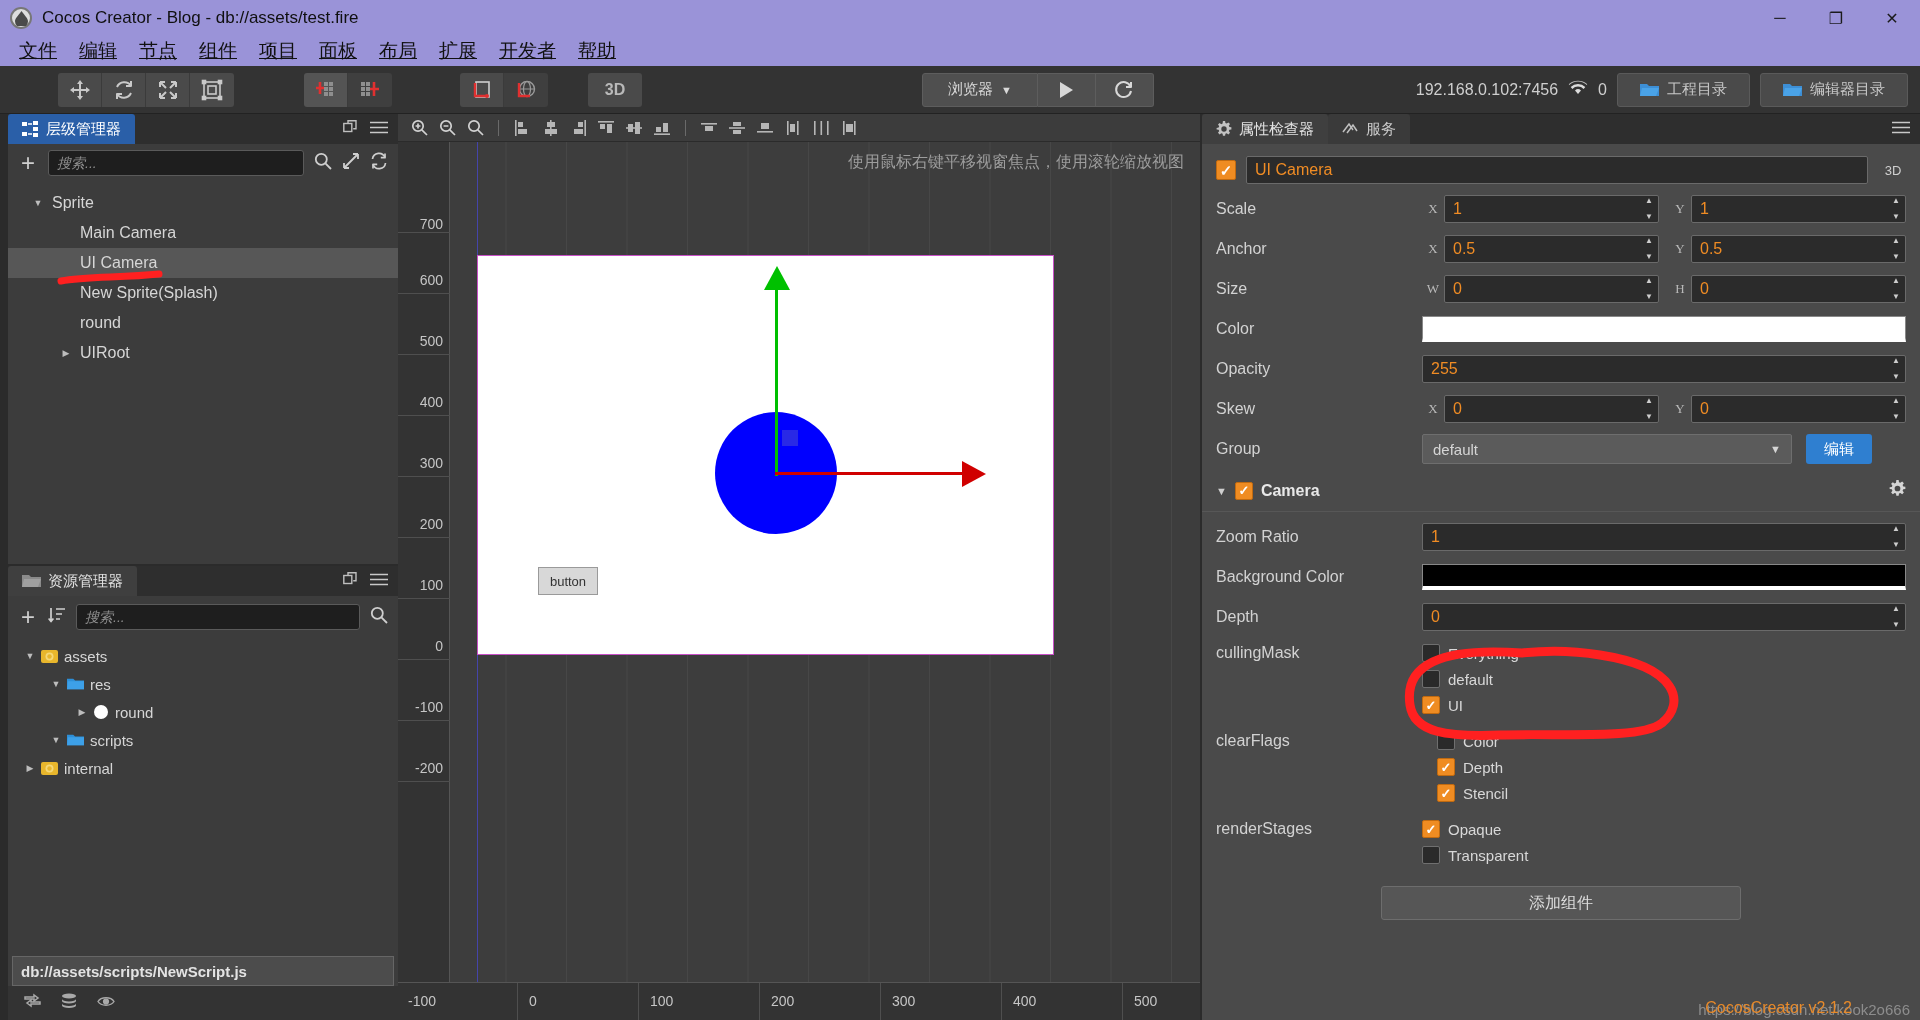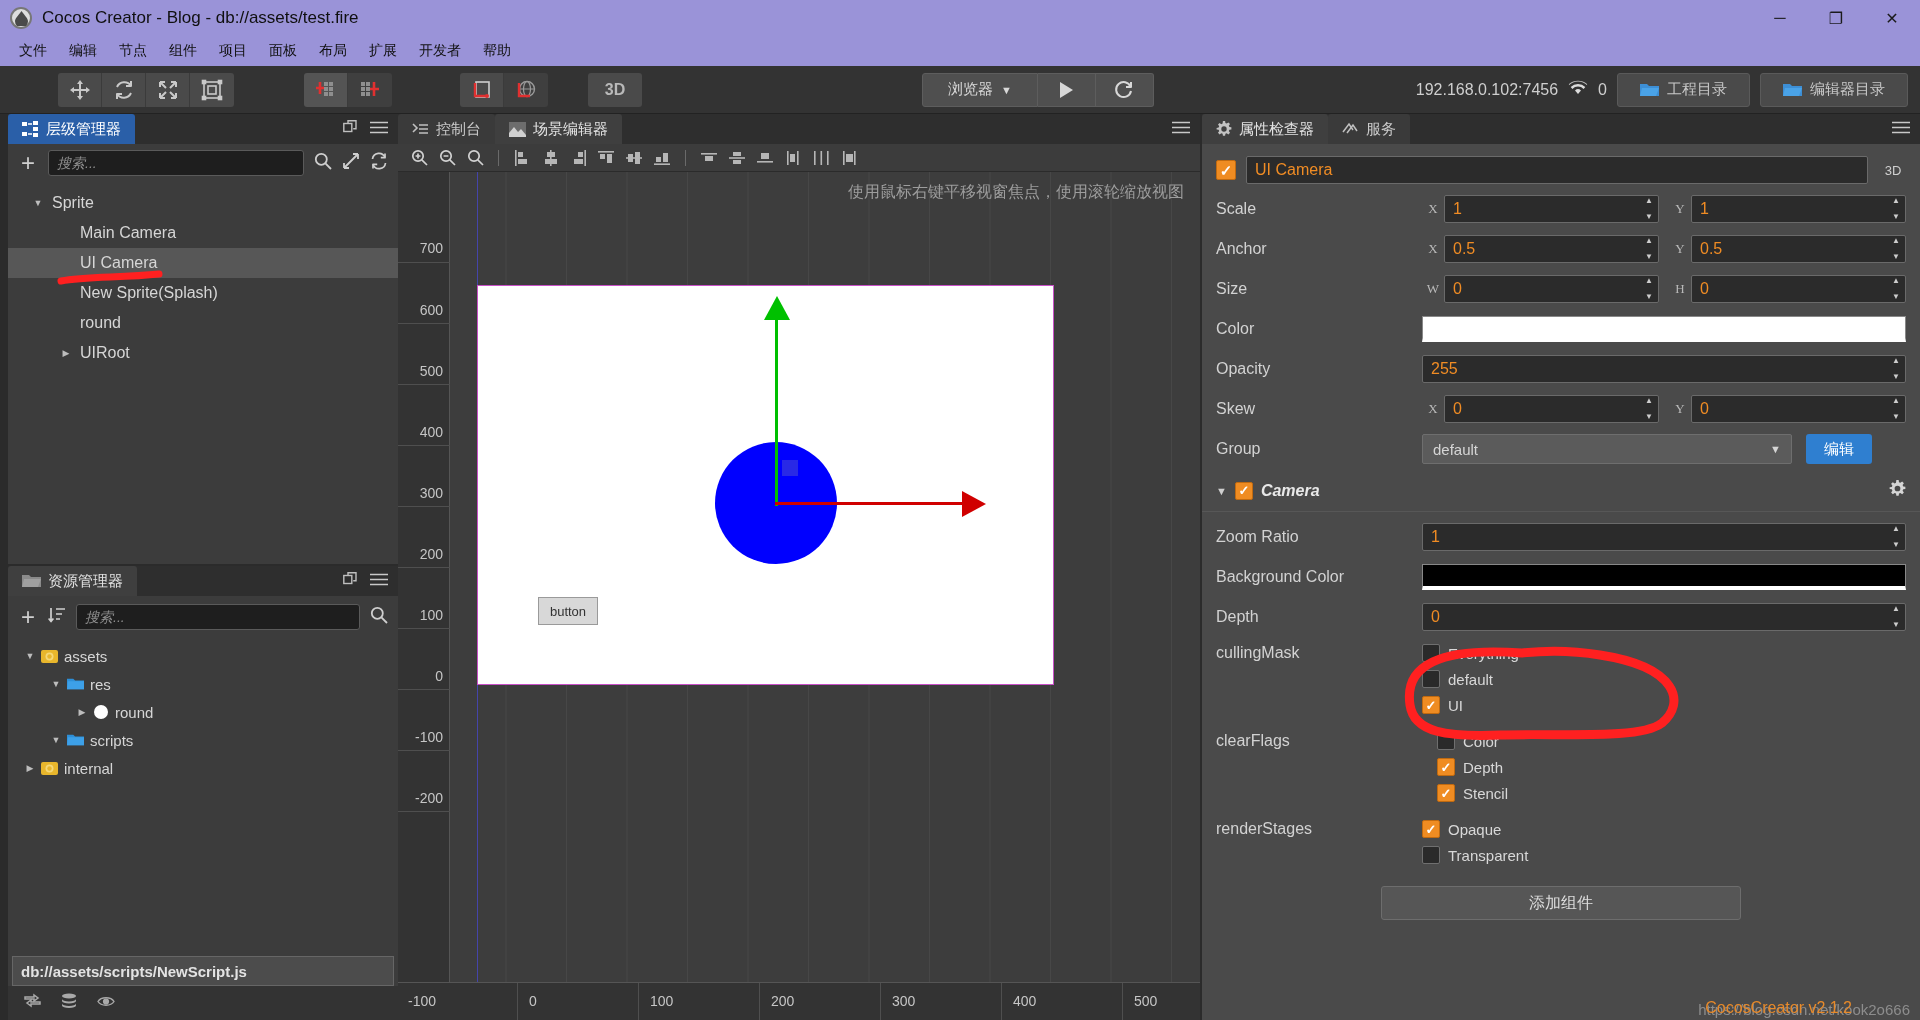--- a/index.html
+++ b/index.html
@@ -25,21 +25,21 @@
   .titlebar .tb-title { flex: 1; }
   .win-btns { display: flex; height: 36px; }
   .win-btn {
     width: 56px; height: 36px; display: flex; align-items: center;
     justify-content: center; color: #1b1b1b; font-size: 16px;
   }
 
   
   .menubar {
     height: 30px; background: #9a93d8; display: flex; align-items: center;
-    padding-left: 8px; font-size: 14px; color: #111;
+    padding-left: 8px; font-size: 19px; color: #111; text-decoration: underline;
   }
   .menubar .mi { padding: 2px 11px; cursor: default; }
 
   
   .toolbar {
     height: 48px; background: #333333; display: flex; align-items: center;
     padding: 0 12px; border-bottom: 1px solid #222;
   }
   .tgroup { display: flex; margin-right: 18px; border-radius: 3px; overflow: hidden; }
   .tbtn {
@@ -206,21 +206,21 @@
     justify-content:space-between;
   }
   .bluebtn {
     margin-left:14px; height:30px; padding:0 18px; background:#2f7fd0; border-radius:3px;
     color:#fff; font-size:15px; display:flex; align-items:center; justify-content:center;
   }
   .comp-head {
     display:flex; align-items:center; gap:8px; padding: 8px 14px 10px 14px;
     border-bottom:1px solid #575757; margin-bottom: 8px;
   }
-  .comp-title { font-size:16px; color:#e8e8e8; font-weight:bold; flex:1;font-style:italic; }
+  .comp-title { font-size:16px; color:#e8e8e8; font-weight:bold; flex:1; }
   .cbx.sm { width:18px; height:18px; }
   .cbx.sm.on:after { font-size:13px; }
   .chk-list { display:flex; flex-direction:column; gap: 4px; }
   .chk-item { display:flex; align-items:center; gap:8px; height:22px; }
   .chk-item span { font-size:15px; color:#d8d8d8; }
   .prow.tall { height:auto; align-items:flex-start; padding-top:2px; }
   .addcomp {
     width: 360px; height: 34px; background:#565656; border:1px solid #6d6d6d; border-radius:3px;
     color:#dcdcdc; font-size:16px; display:flex; align-items:center; justify-content:center;
     margin: 14px auto 0 auto;
@@ -603,44 +603,20 @@
             <svg width="18" height="13" viewBox="0 0 18 13" fill="none" stroke="#a9a9a9" stroke-width="1.4">
                 <path d="M1 6.5 C4 1.5, 14 1.5, 17 6.5 C14 11.5, 4 11.5, 1 6.5 Z"></path>
                 <circle cx="9" cy="6.5" r="2.4" fill="#a9a9a9"></circle>
               </svg>
           </span>
         </div>
       </div>
     </div>
 
     <div class="centercol">
-      <div class="panel-tabs">
-        <div class="ptab" style="background:#3a3a3a">
-          <svg width="17" height="14" viewBox="0 0 17 14" fill="none" stroke="#c0c0c0" stroke-width="1.6">
-              <path d="M1 2 L5 6 L1 10"></path>
-              <path d="M7 3 h9 M7 7 h9 M7 11 h9"></path>
-            </svg>
-          <span>控制台</span>
-        </div>
-        <div class="ptab active2">
-          <svg width="17" height="15" viewBox="0 0 17 15">
-              <rect x="0" y="0" width="17" height="15" fill="#6d6d6d"></rect>
-              <path d="M0 11 L5 5 L9 10 L12 7 L17 13 V15 H0 Z" fill="#d0d0d0"></path>
-            </svg>
-          <span>场景编辑器</span>
-        </div>
-        <div class="ptab-spacer"></div>
-        <div class="ptab-ctrls">
-          <span>
-            <svg width="18" height="13" viewBox="0 0 18 13" stroke="#c8c8c8" stroke-width="1.7">
-                <path d="M0 1.5 h18 M0 6.5 h18 M0 11.5 h18"></path>
-              </svg>
-          </span>
-        </div>
-      </div>
 
       <div class="scene-toolbar">
         <div class="stb">
           <svg width="17" height="17" viewBox="0 0 17 17" fill="none" stroke="#d2d2d2" stroke-width="1.7">
               <circle cx="7" cy="7" r="5.2"></circle>
               <path d="M10.8 10.8 L16 16 M4.6 7 h4.8 M7 4.6 v4.8"></path>
             </svg>
         </div>
         <div class="stb">
           <svg width="17" height="17" viewBox="0 0 17 17" fill="none" stroke="#d2d2d2" stroke-width="1.7">
@@ -753,21 +729,21 @@
 
           <div class="gizmo-y" style="left:325px; top:144px; height:190px;"></div>
           <div class="arrow-up" style="left:314px; top:124px;"></div>
           <div class="gizmo-x" style="left:325px; top:330px; width:190px;"></div>
           <div class="arrow-right" style="left:512px; top:319px;"></div>
           <div class="gizmo-sq" style="left:332px; top:288px;"></div>
 
           <div class="scene-btn" style="left:88px; top:425px; width:60px; height:28px;">button</div>
         </div>
         <div class="ruler-left" id="ruler-left">
-            <div class="rl-lbl" style="top: 68px;">700</div>
+            <div class="rl-lbl" style="top: 74px;">700</div>
             <div class="rl-tick" style="top: 90px;"></div>
             <div class="rl-lbl" style="top: 130px;">600</div>
             <div class="rl-tick" style="top: 151px;"></div>
             <div class="rl-lbl" style="top: 191px;">500</div>
             <div class="rl-tick" style="top: 212px;"></div>
             <div class="rl-lbl" style="top: 252px;">400</div>
             <div class="rl-tick" style="top: 273px;"></div>
             <div class="rl-lbl" style="top: 313px;">300</div>
             <div class="rl-tick" style="top: 334px;"></div>
             <div class="rl-lbl" style="top: 374px;">200</div>

